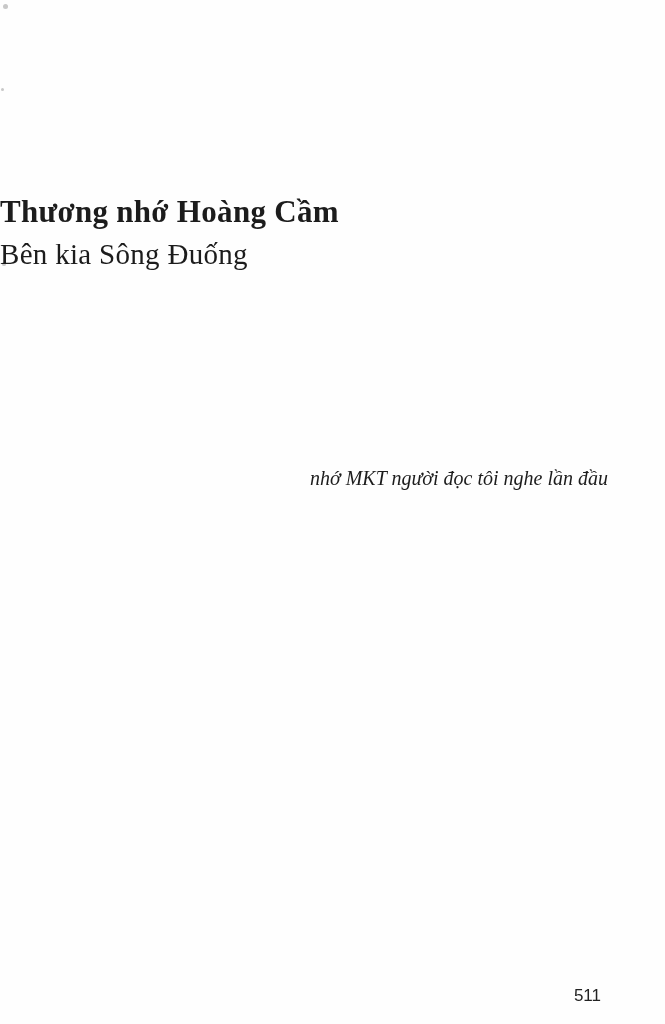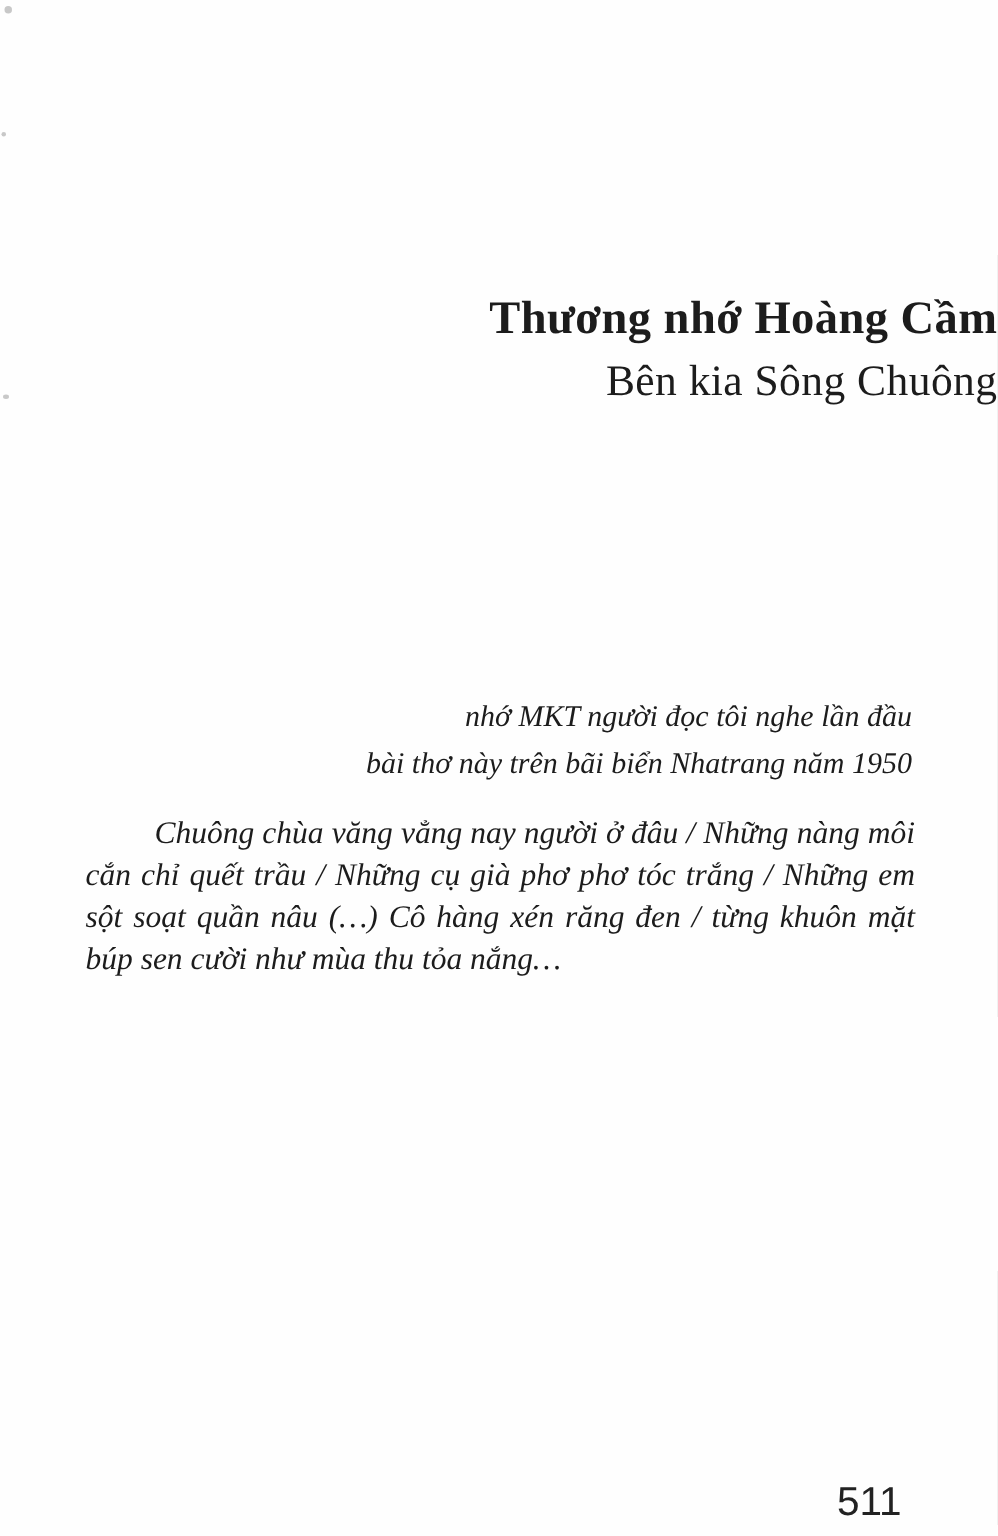--- a/index.html
+++ b/index.html
@@ -25,21 +25,21 @@
   }
   .speck-1 { left: 3px; top: 4px; width: 5px; height: 5px; }
   .speck-2 { left: 1px; top: 88px; width: 3px; height: 3px; }
   .speck-3 { left: 2px; top: 263px; width: 4px; height: 3px; }
 
   .title-block {
     position: absolute;
     top: 190px;
     left: 0;
     right: 0;
-    text-align: right;
+    text-align: left;
   }
   .title-line1 {
     margin: 0;
     font-size: 31px;
     font-weight: 700;
     line-height: 44px;
     letter-spacing: 0.3px;
   }
   .title-line2 {
     margin: 0;
@@ -77,42 +77,40 @@
   }
   .inline-italic {
     font-style: italic;
   }
 
   .page-number {
     position: absolute;
     top: 986px;
     right: 64px;
     font-family: "Liberation Sans", "DejaVu Sans", sans-serif;
-    font-size: 27px;
+    font-size: 17px;
     color: #222;
   }
 </style>
 </head>
 <body>
 
 <div class="page">
 
   <span class="scan-speck speck-1"></span>
   <span class="scan-speck speck-2"></span>
   <span class="scan-speck speck-3"></span>
 
   <div class="title-block">
     <h1 class="title-line1">Thương nhớ Hoàng Cầm</h1>
-    <h2 class="title-line2">Bên kia Sông Chuông</h2>
+    <h2 class="title-line2">Bên kia Sông Đuống</h2>
   </div>
 
   <div class="epigraph">
     <div>nhớ MKT người đọc tôi nghe lần đầu</div>
-    <div>bài thơ này trên bãi biển Nhatrang năm 1950</div>
   </div>
 
   <div class="body-text">
-    <p class="para-italic"><span>Chuông chùa văng vẳng nay người ở đâu / Những nàng môi cắn chỉ quết trầu / Những cụ già phơ phơ tóc trắng / Những em sột soạt quần nâu (…) Cô hàng xén răng đen / từng khuôn mặt búp sen cười như mùa thu tỏa nắng…</span></p>
   </div>
 
   <div class="page-number">511</div>
 
 </div>
 
 </body></html>

